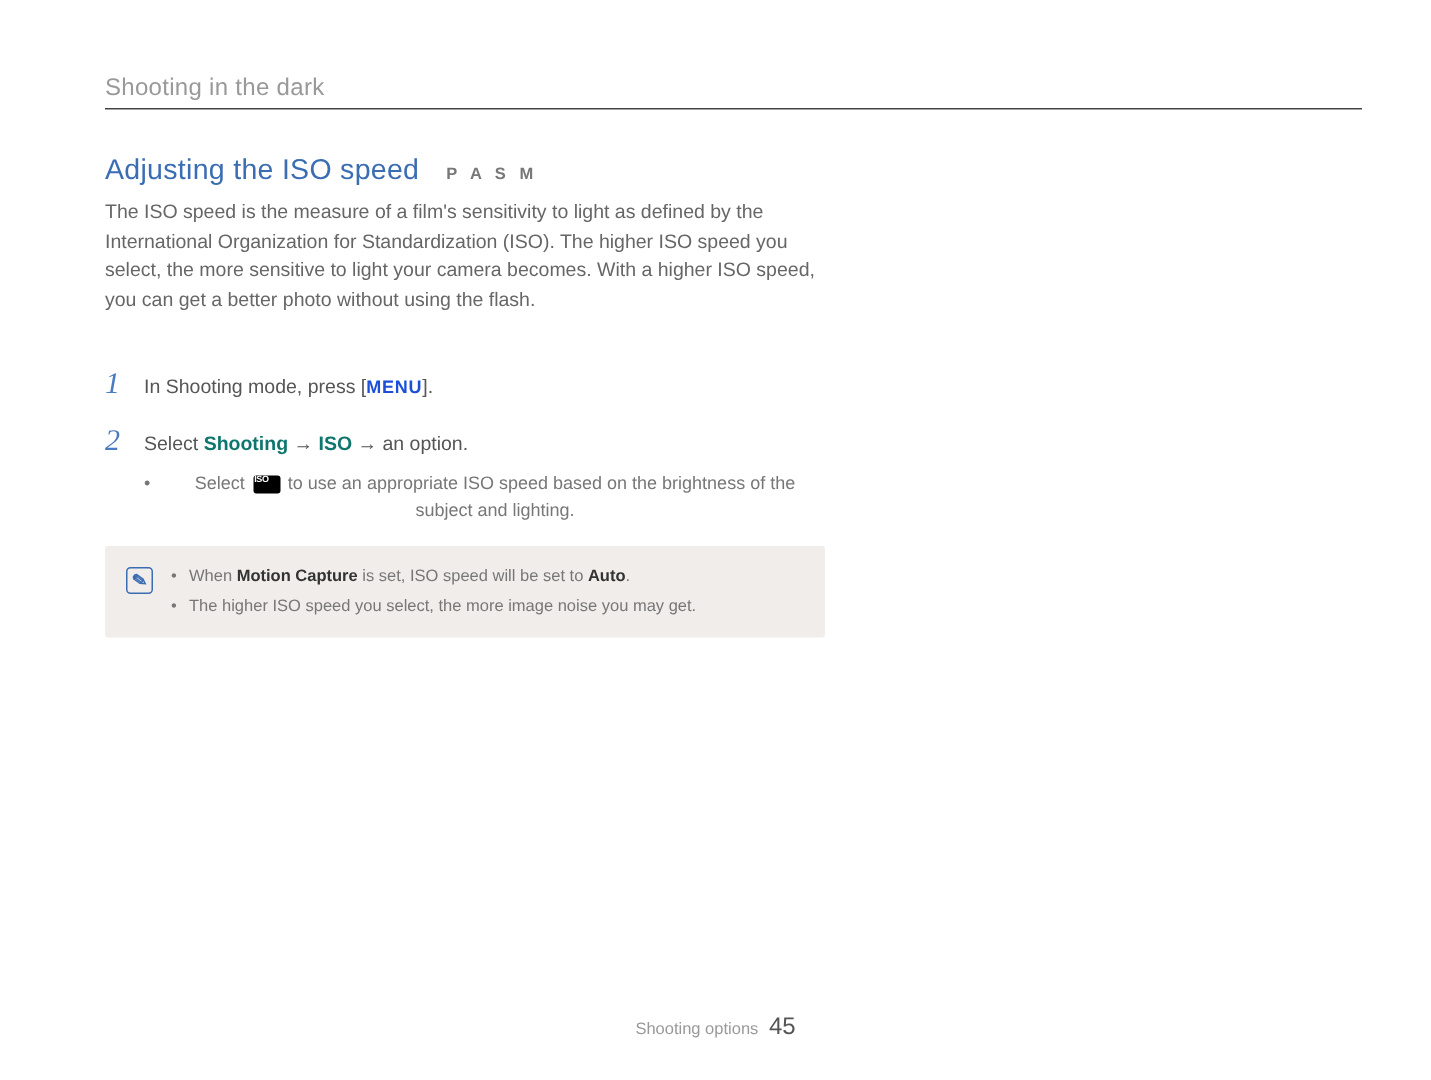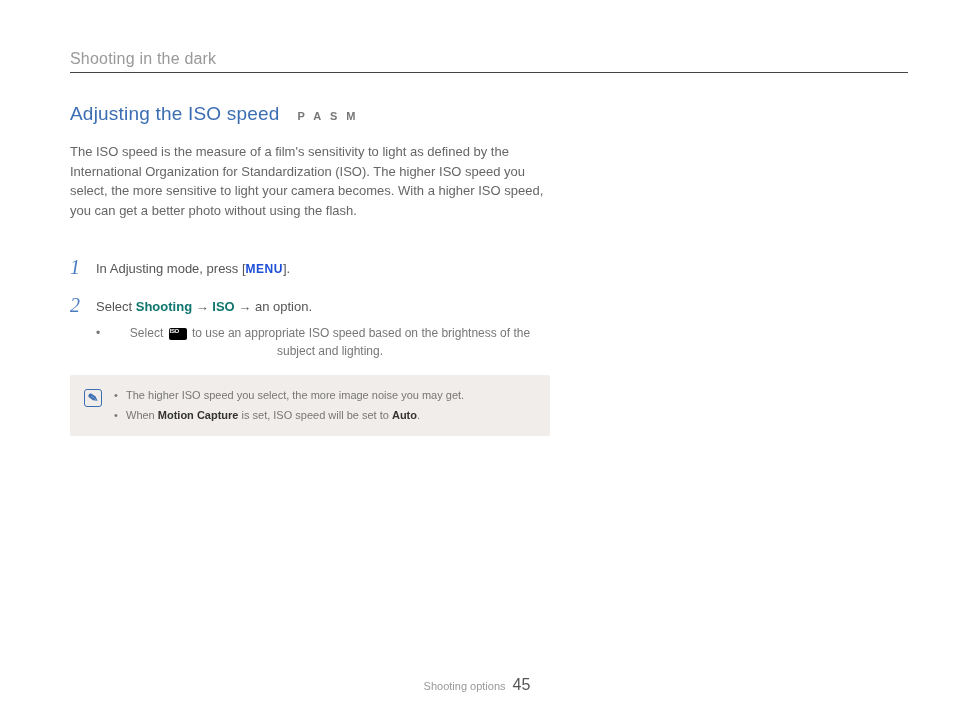--- a/index.html
+++ b/index.html
@@ -1,20 +1,20 @@
 <!DOCTYPE html>
 <html><head>
 <meta charset="utf-8">
 <style>
   * { margin: 0; padding: 0; box-sizing: border-box; }
   html, body { width: 954px; height: 720px; background: #fff; font-family: Arial, Helvetica, sans-serif; color: #555; }
   .page { padding: 50px 46px 20px 70px; position: relative; height: 100%; }
   .header-title { font-size: 16px; color: #999; font-weight: 300; padding-bottom: 4px; border-bottom: 1px solid #444; margin-bottom: 30px; letter-spacing: 0.2px; }
   .content { width: 480px; }
-  .section-heading { display: flex; align-items: baseline; gap: 18px; margin-bottom: 17px; }
+  .section-heading { display: flex; align-items: baseline; gap: 18px; margin-bottom: 6px; }
   .section-title { font-size: 19px; color: #3b6db3; font-weight: 400; letter-spacing: 0.2px; }
   .modes { font-size: 11px; font-weight: 700; letter-spacing: 3px; color: #777; }
   .intro { font-size: 13px; line-height: 1.5; color: #666; margin-bottom: 36px; font-weight: 300; }
   .steps { list-style: none; }
   .step { display: flex; gap: 10px; margin-bottom: 14px; }
   .step-num { font-size: 20px; font-style: italic; color: #4b7cc0; font-weight: 400; min-width: 16px; font-family: Georgia, 'Times New Roman', serif; }
   .step-body { font-size: 13px; line-height: 1.6; color: #555; font-weight: 300; padding-top: 3px; }
   .step-body .b { font-weight: 700; color: #0f766e; }
   .menu-label { font-weight: 700; font-size: 12px; color: #1d4ed8; letter-spacing: 0.5px; }
   .sub-bullets { list-style: none; margin-top: 6px; }
@@ -44,45 +44,45 @@
       <div class="section-title">Adjusting the ISO speed</div>
       <div class="modes">P A S M</div>
     </div>
 
     <p class="intro">The ISO speed is the measure of a film's sensitivity to light as defined by the International Organization for Standardization (ISO). The higher ISO speed you select, the more sensitive to light your camera becomes. With a higher ISO speed, you can get a better photo without using the flash.</p>
 
     <ol class="steps">
       <li class="step">
         <div class="step-num">1</div>
         <div class="step-body">
-          <span>In Adjusting mode, press [</span><span class="menu-label">MENU</span><span>].</span>
+          <span>In Shooting mode, press [</span><span class="menu-label">MENU</span><span>].</span>
         </div>
       </li>
       <li class="step">
         <div class="step-num">2</div>
         <div class="step-body">
           <span>Select </span><span class="b">Shooting</span><span> → </span><span class="b">ISO</span><span> → </span><span>an option.</span>
           <ul class="sub-bullets">
             <li>
               <span>Select </span><span class="iso-icon"></span><span> to use an appropriate ISO speed based on the brightness of the subject and lighting.</span>
             </li>
           </ul>
         </div>
       </li>
     </ol>
 
     <div class="note-box">
       <div class="note-icon">
           <span>✎</span>
         </div>
       <ul class="note-list">
-        <li>The higher ISO speed you select, the more image noise you may get.</li>
         <li>
           <span>When </span><span class="b">Motion Capture</span><span> is set, ISO speed will be set to </span><span class="b">Auto</span><span>.</span>
         </li>
+        <li>The higher ISO speed you select, the more image noise you may get.</li>
       </ul>
     </div>
   </div>
 
   <div class="footer">
     <span>Shooting options</span>
     <span class="pn">45</span>
   </div>
 </div>
 

